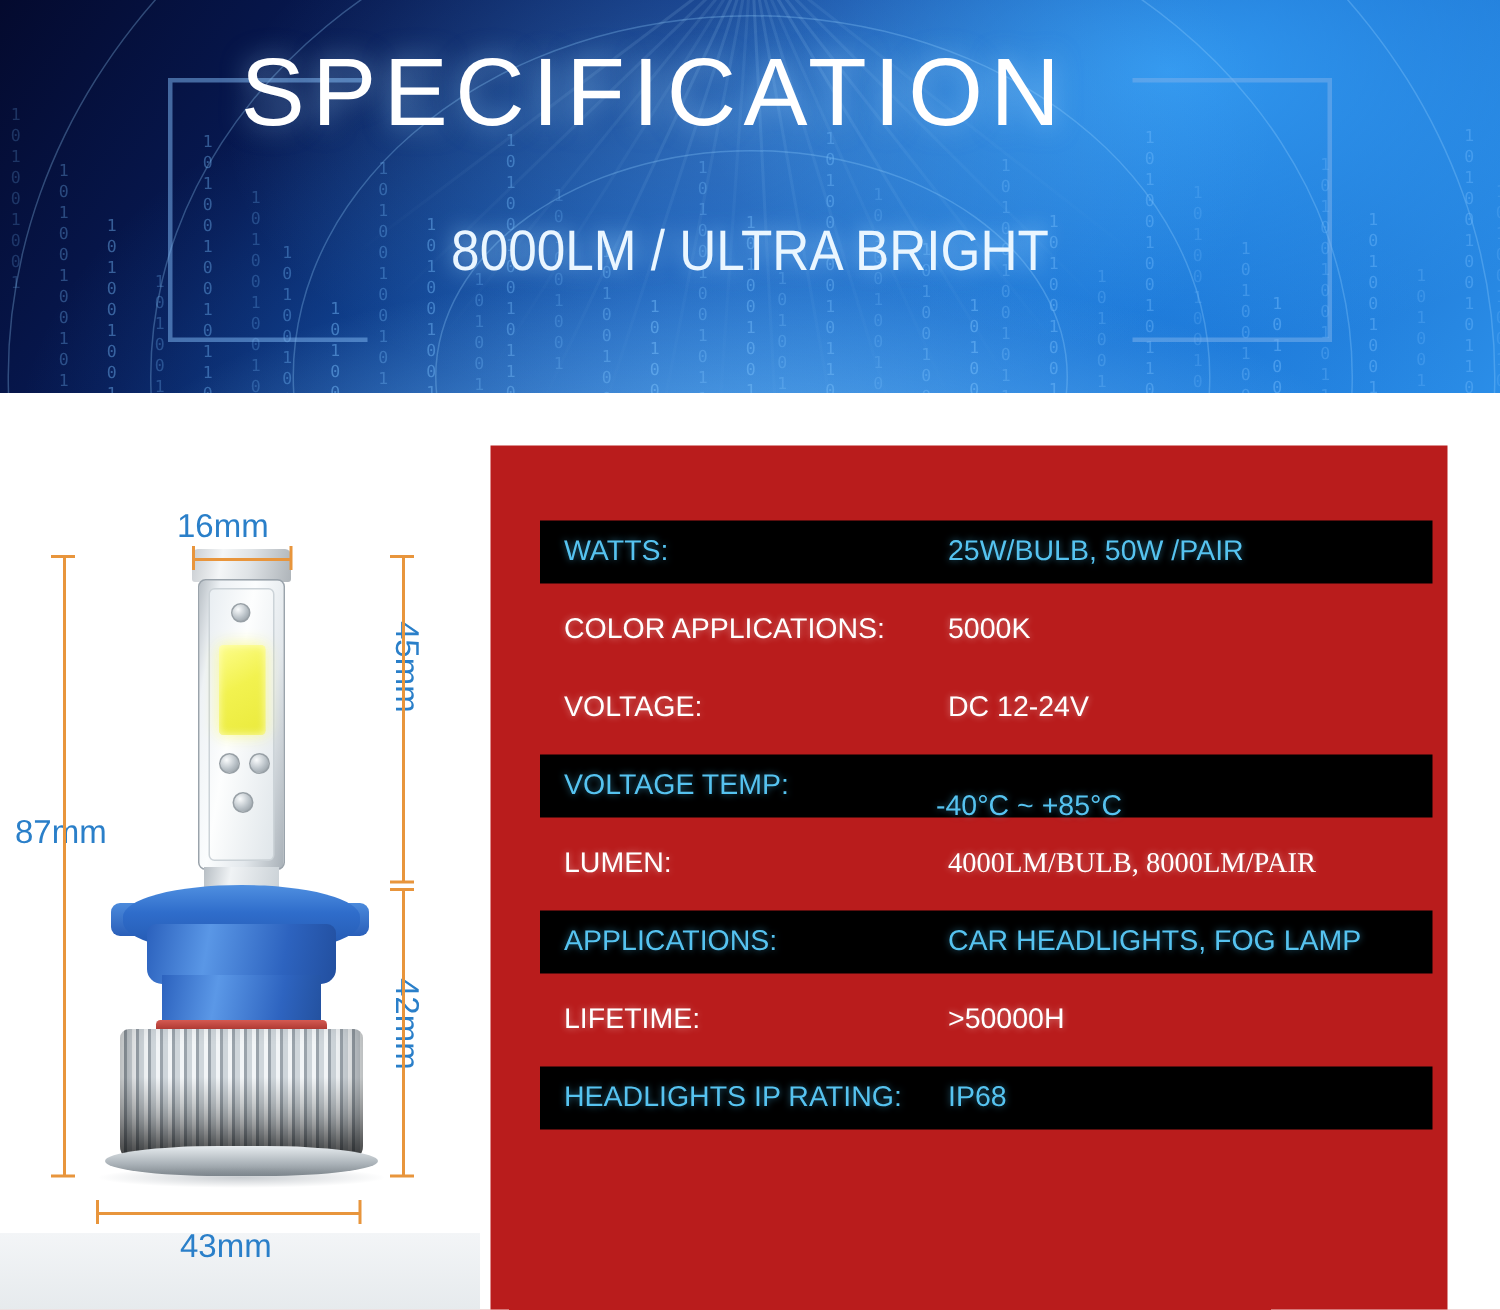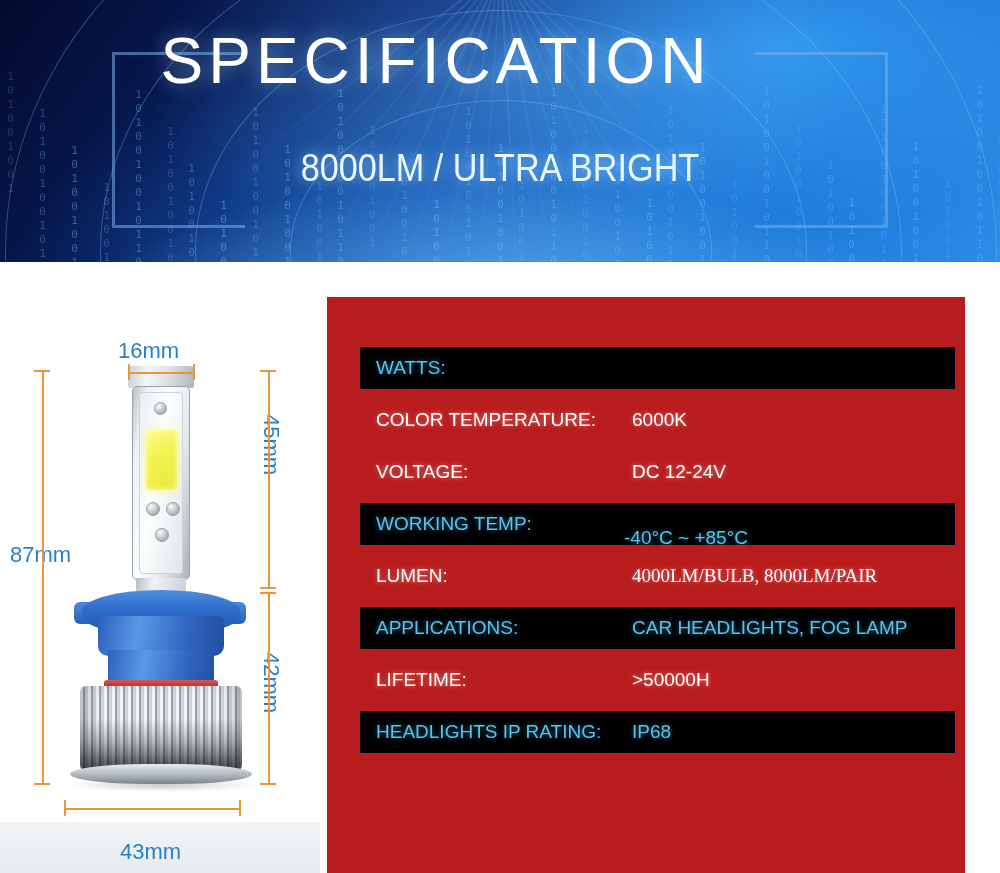--- a/index.html
+++ b/index.html
@@ -213,41 +213,42 @@
   <div class="dimlbl vert" style="left:258px;top:152px;">45mm</div>
   <div class="dimline v" style="left:268px;top:108px;height:218px;"></div>
   <div class="tick h" style="left:260px;top:108px;"></div>
   <div class="tick h" style="left:260px;top:325px;"></div>
 
   <div class="dimlbl vert" style="left:258px;top:390px;">42mm</div>
   <div class="dimline v" style="left:268px;top:330px;height:192px;"></div>
   <div class="tick h" style="left:260px;top:330px;"></div>
   <div class="tick h" style="left:260px;top:521px;"></div>
 
-  <div class="dimlbl" style="left:120px;top:556px;margin-top:21px;">43mm</div>
+  <div class="dimlbl" style="left:120px;top:556px;">43mm</div>
   <div class="dimline h" style="left:64px;top:546px;width:176px;"></div>
   <div class="tick v" style="left:64px;top:538px;"></div>
   <div class="tick v" style="left:239px;top:538px;"></div>
 </div>
 
 <div class="panel">
   <div class="rows" id="specrows">
       <div class="row dark">
         <span class="k">WATTS:</span>
-      </div>
-      <div class="row light">
-        <span class="k">COLOR TEMPERATURE:</span>
-        <span class="v" style="left:272px;">6000K</span>
+        <span class="v" style="left:272px;">25W/BULB, 50W /PAIR</span>
+      </div>
+      <div class="row light">
+        <span class="k">COLOR APPLICATIONS:</span>
+        <span class="v" style="left:272px;">5000K</span>
       </div>
       <div class="row light">
         <span class="k">VOLTAGE:</span>
         <span class="v" style="left:272px;">DC 12-24V</span>
       </div>
       <div class="row dark">
-        <span class="k">WORKING  TEMP:</span>
+        <span class="k">VOLTAGE  TEMP:</span>
         <span class="v" style="left:264px;margin-top:28px;">-40°C ~ +85°C</span>
       </div>
       <div class="row light">
         <span class="k">LUMEN:</span>
         <span class="v" style="left:272px;font-family:Liberation Serif, serif;">4000LM/BULB, 8000LM/PAIR</span>
       </div>
       <div class="row dark">
         <span class="k">APPLICATIONS:</span>
         <span class="v" style="left:272px;">CAR HEADLIGHTS, FOG LAMP</span>
       </div>

